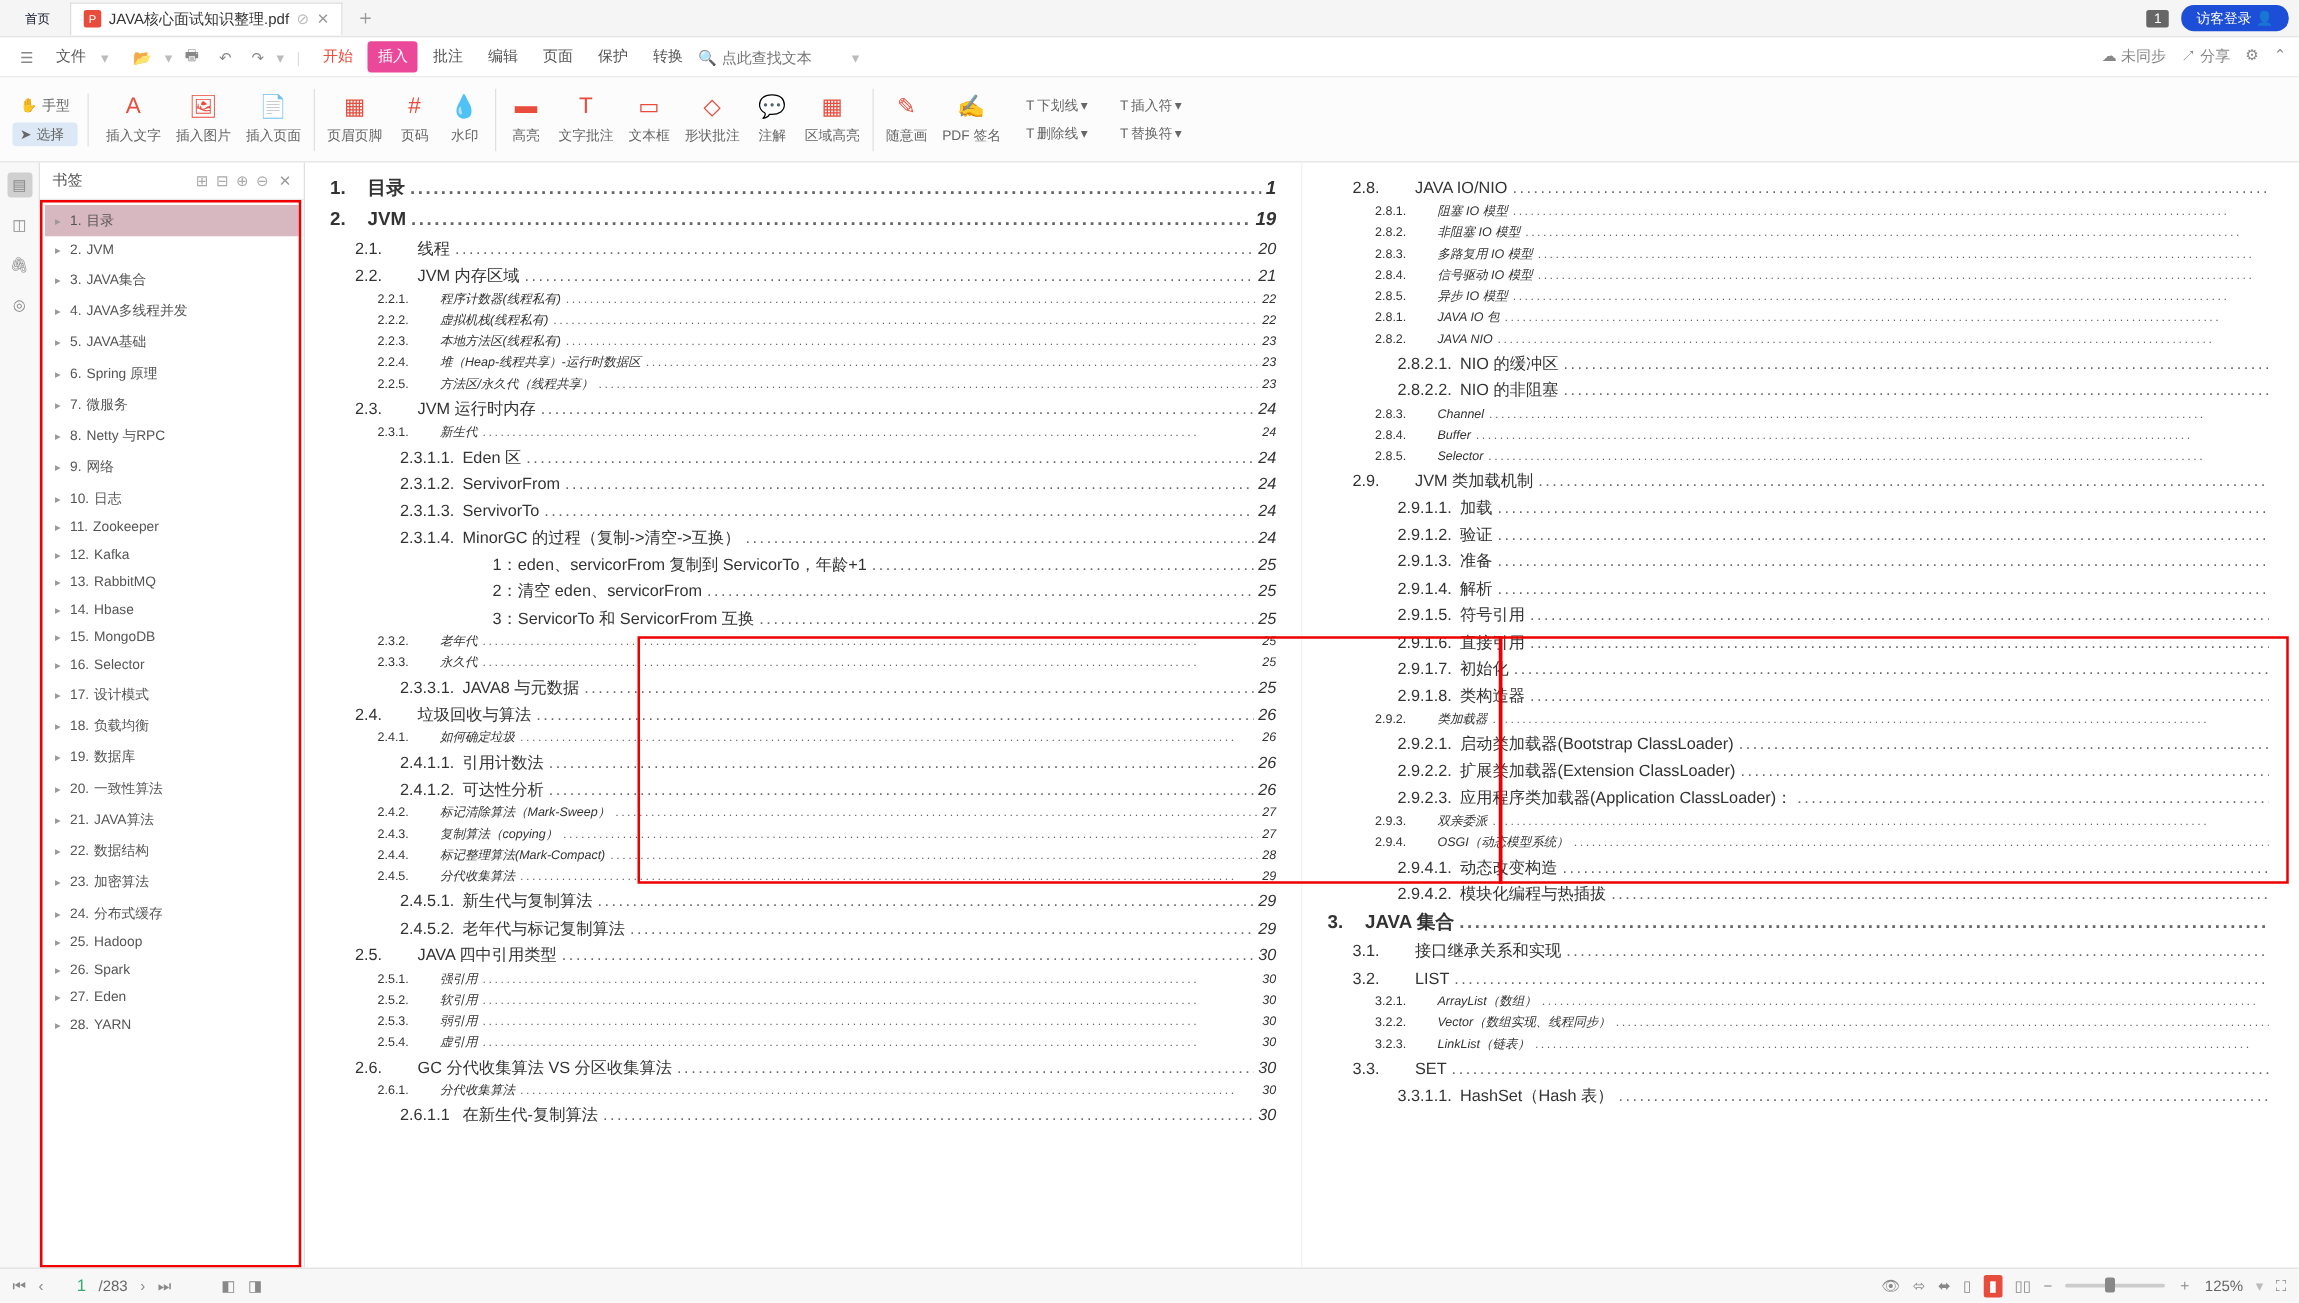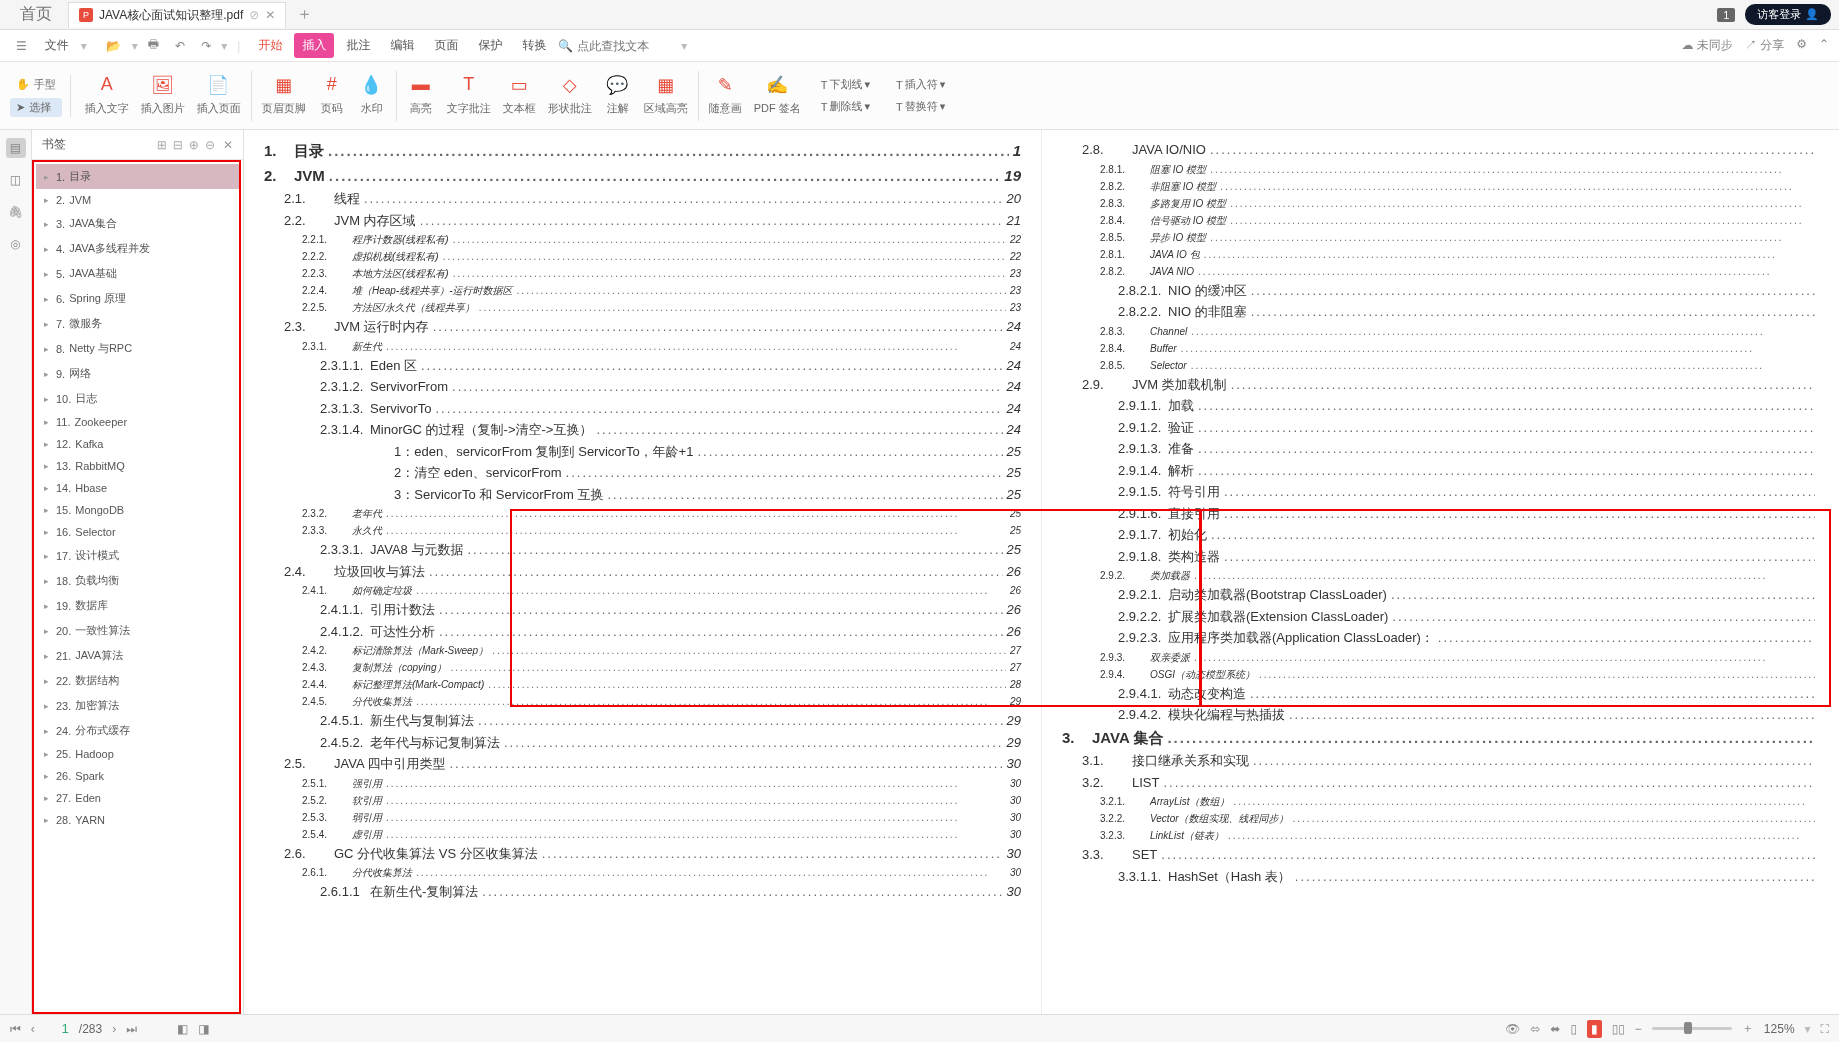--- a/index.html
+++ b/index.html
@@ -1,25 +1,25 @@
 <!DOCTYPE html>
 <html><head>
 <meta charset="utf-8">
 <style>
 *{box-sizing:border-box;margin:0;padding:0;font-family:"Microsoft YaHei","PingFang SC",sans-serif}
 body{background:#fff;font-size:12px;color:#333;width:1839px;height:1042px;overflow:hidden;display:flex;flex-direction:column}
 .tab-bar{height:30px;background:#f5f5f5;border-bottom:1px solid #ddd;display:flex;align-items:center;padding:0 8px}
-.tab-home{padding:4px 12px;color:#737373;font-size:16px;cursor:pointer}
+.tab-home{padding:4px 12px;color:#0f172a;font-size:10px;cursor:pointer}
 .tab-doc{display:flex;align-items:center;background:#fff;border:1px solid #ddd;border-bottom:none;padding:4px 10px;margin-left:4px;gap:6px}
 .tab-doc .pdf-ico{width:14px;height:14px;background:#e74c3c;color:#fff;font-size:9px;display:flex;align-items:center;justify-content:center;border-radius:2px}
 .tab-doc .close{color:#999;cursor:pointer}
 .tab-plus{margin-left:10px;color:#999;cursor:pointer;font-size:16px}
 .tab-right{margin-left:auto;display:flex;align-items:center;gap:10px}
 .tab-right .badge{background:#666;color:#fff;padding:1px 6px;border-radius:2px;font-size:11px}
-.tab-right .login{background:#0f172a;color:#fff;padding:3px 12px;border-radius:10px;font-size:11px;display:flex;align-items:center;gap:4px}
+.tab-right .login{background:#1d4ed8;color:#fff;padding:3px 12px;border-radius:10px;font-size:11px;display:flex;align-items:center;gap:4px}
 .menu-bar{height:32px;background:#fff;border-bottom:1px solid #e5e5e5;display:flex;align-items:center;padding:0 10px;gap:4px}
 .mb-item{padding:4px 8px;cursor:pointer;font-size:12px;color:#555}
 .mb-item.active{background:#ec4899;color:#fff;border-radius:3px}
 .mb-item.begin{color:#e74c3c;font-weight:400}
 .mb-ico{color:#888;cursor:pointer;padding:4px 6px}
 .mb-search{display:flex;align-items:center;gap:4px;color:#999}
 .mb-search input{border:none;outline:none;font-size:12px;color:#999;width:100px}
 .mb-right{margin-left:auto;display:flex;gap:12px;color:#888}
 .toolbar{height:68px;background:#fcfcfc;border-bottom:1px solid #e0e0e0;display:flex;align-items:center;padding:0 10px;gap:2px}
 .tb-group{display:flex;flex-direction:column;align-items:center;gap:2px;padding:0 6px;cursor:pointer;font-size:11px;color:#666}

